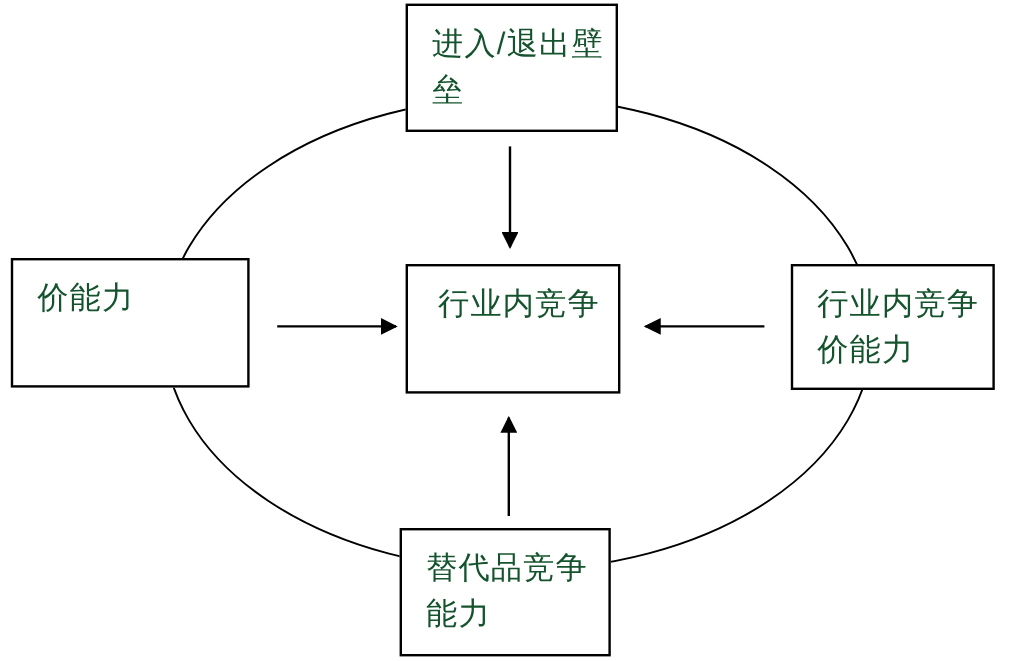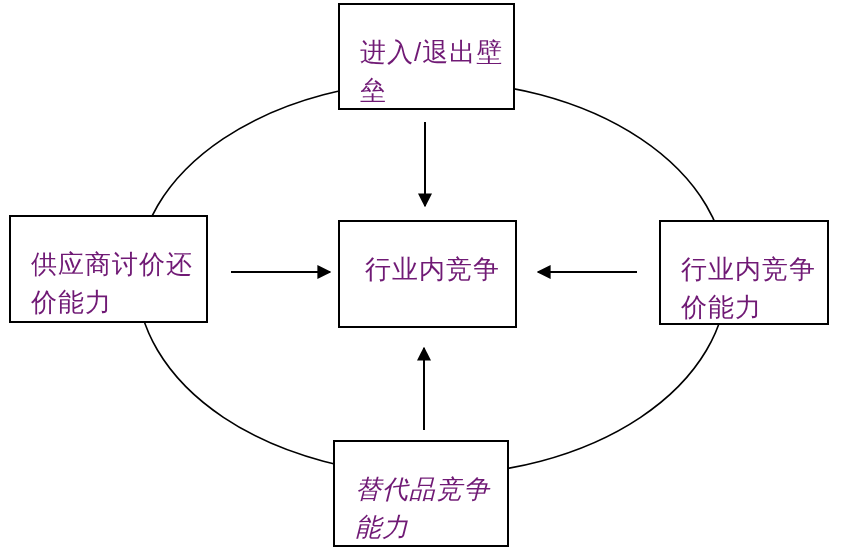--- a/index.html
+++ b/index.html
@@ -19,51 +19,50 @@
     position: absolute;
     left: 0;
     top: 0;
     pointer-events: none;
   }
   .node {
     position: absolute;
     box-sizing: border-box;
     border: 2px solid #000000;
     background: #ffffff;
-    color: #701a75;
+    color: #14532d;
     font-size: 26px;
     line-height: 38px;
-    padding: 28px 10px 0 20px;
+    padding: 12px 10px 0 20px;
     letter-spacing: 1px;
   }
   .node .nline {
     white-space: nowrap;
   }
   .node-top    { left: 338px; top: 3px;   width: 177px; height: 107px; }
   .node-left   { left: 9px;   top: 215px; width: 199px; height: 108px; }
   .node-center { left: 338px; top: 220px; width: 179px; height: 108px; text-align: center; }
   .node-right  { left: 659px; top: 220px; width: 170px; height: 105px; }
-  .node-bottom { left: 333px; top: 440px; width: 176px; height: 107px; font-style: italic; }
+  .node-bottom { left: 333px; top: 440px; width: 176px; height: 107px; }
 </style>
 </head>
 <body>
 
 <div class="canvas">
 
   <svg class="layer" width="841" height="551" viewBox="0 0 841 551">
     <ellipse cx="432" cy="278" rx="295" ry="197" fill="none" stroke="#000000" stroke-width="1.6"></ellipse>
   </svg>
 
   <div class="node node-top">
     <div class="nline">进入/退出壁</div>
     <div class="nline">垒</div>
   </div>
 
   <div class="node node-left">
-    <div class="nline">供应商讨价还</div>
     <div class="nline">价能力</div>
   </div>
 
   <div class="node node-center">
     <div class="nline">行业内竞争</div>
   </div>
 
   <div class="node node-right">
     <div class="nline">行业内竞争</div>
     <div class="nline">价能力</div>

